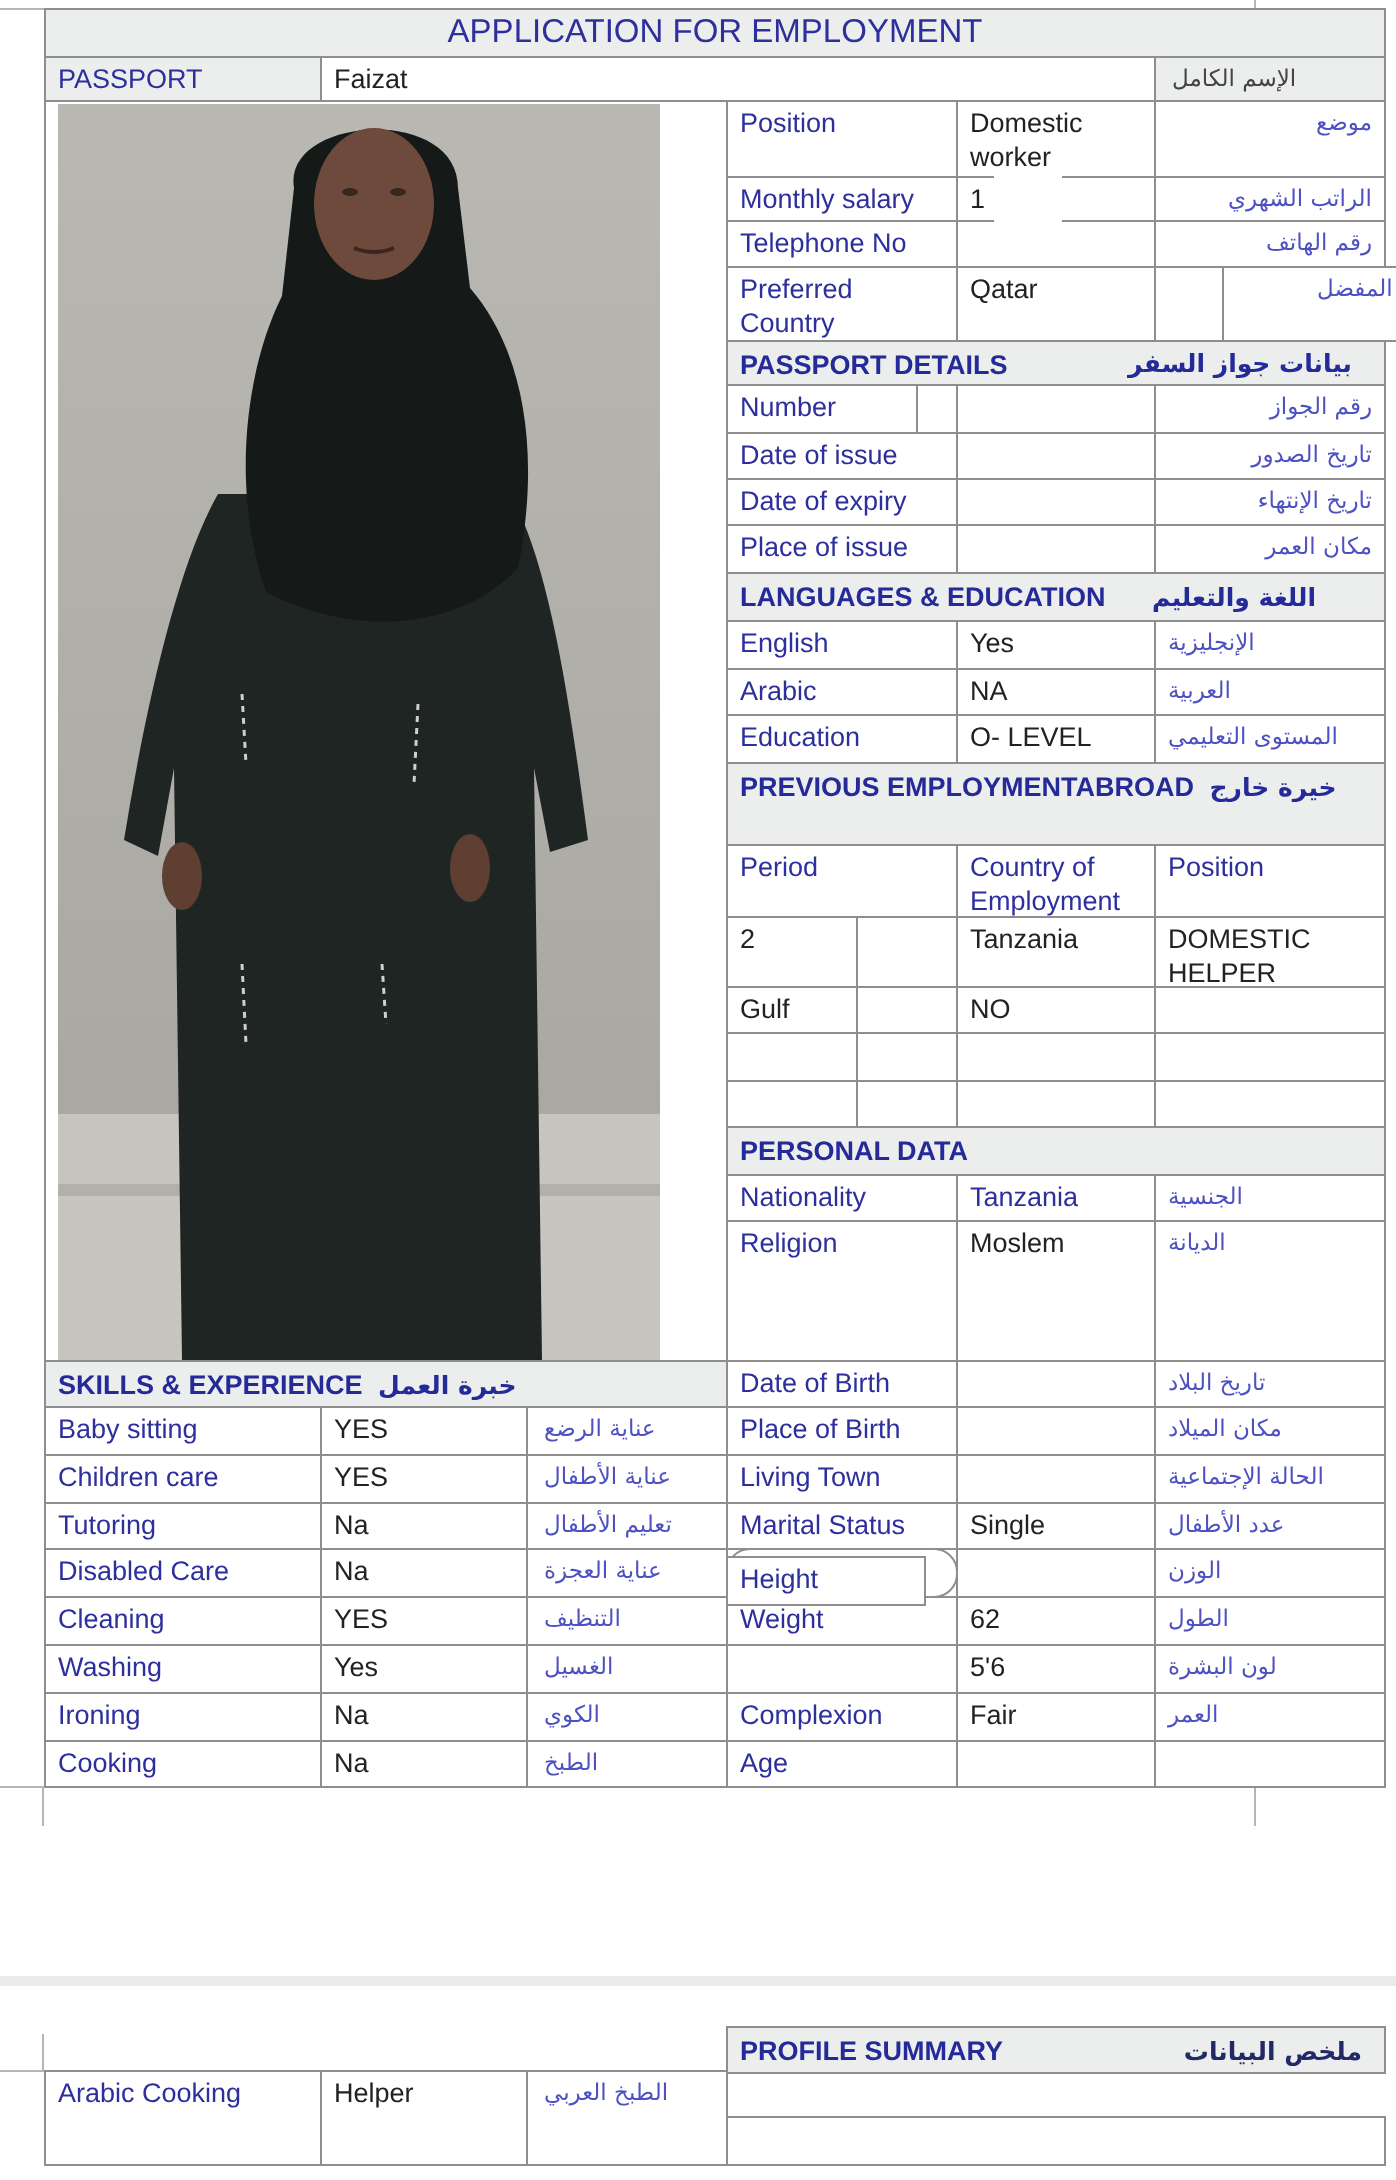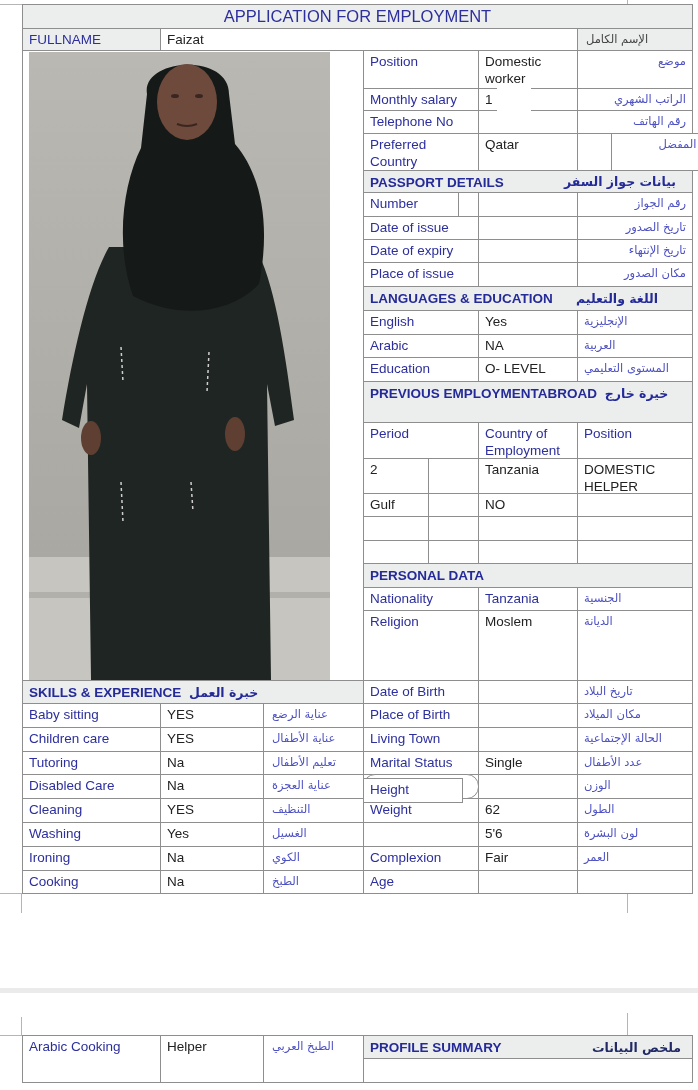--- a/index.html
+++ b/index.html
@@ -30,21 +30,21 @@
 
   <div class="mark" style="left:0;top:4px;width:22px;height:1px;"></div>
   <div class="mark" style="left:627px;top:0;width:1px;height:4px;"></div>
   <div class="mark" style="left:0;top:893px;width:22px;height:1px;"></div>
   <div class="mark" style="left:21px;top:893px;width:1px;height:20px;"></div>
   <div class="mark" style="left:627px;top:893px;width:1px;height:20px;"></div>
   <div class="mark" style="left:645px;top:893px;width:22px;height:1px;"></div>
 
   <div class="cell gray title" style="left:22px;top:4px;width:671px;height:25px;">APPLICATION FOR EMPLOYMENT</div>
 
-  <div class="cell gray lbl" style="left:22px;top:28px;width:139px;height:23px;">FULLNAME</div>
+  <div class="cell gray lbl" style="left:22px;top:28px;width:139px;height:23px;">PASSPORT</div>
   <div class="cell val" style="left:160px;top:28px;width:418px;height:23px;">Faizat</div>
   <div class="cell gray ar ar-l ar-dark" style="left:577px;top:28px;width:116px;height:23px;padding-left:8px;">الإسم الكامل</div>
 
   <div class="cell" style="left:22px;top:50px;width:342px;height:631px;padding:0;">
     <svg class="abs" style="left:6px;top:1px;" width="301" height="628" viewBox="0 0 301 628">
       <defs>
         <linearGradient id="wall" x1="0" y1="0" x2="0" y2="1">
           <stop offset="0" stop-color="#b9b8b3"></stop>
           <stop offset="0.8" stop-color="#a9a8a3"></stop>
           <stop offset="1" stop-color="#c9c8c3"></stop>
@@ -103,21 +103,21 @@
   <div class="cell lbl" style="left:363px;top:216px;width:116px;height:24px;">Date of issue</div>
   <div class="cell val" style="left:478px;top:216px;width:100px;height:24px;"></div>
   <div class="cell ar ar-r" style="left:577px;top:216px;width:116px;height:24px;">تاريخ الصدور</div>
 
   <div class="cell lbl" style="left:363px;top:239px;width:116px;height:24px;">Date of expiry</div>
   <div class="cell val" style="left:478px;top:239px;width:100px;height:24px;"></div>
   <div class="cell ar ar-r" style="left:577px;top:239px;width:116px;height:24px;">تاريخ الإنتهاء</div>
 
   <div class="cell lbl" style="left:363px;top:262px;width:116px;height:25px;">Place of issue</div>
   <div class="cell val" style="left:478px;top:262px;width:100px;height:25px;"></div>
-  <div class="cell ar ar-r" style="left:577px;top:262px;width:116px;height:25px;">مكان الصدور</div>
+  <div class="cell ar ar-r" style="left:577px;top:262px;width:116px;height:25px;">مكان العمر</div>
 
   <div class="cell gray" style="left:363px;top:286px;width:330px;height:25px;">
     <span class="hd">LANGUAGES &amp; EDUCATION</span>
     <span class="hd-ar abs" style="right:34px;top:3px;">اللغة والتعليم</span>
   </div>
 
   <div class="cell lbl" style="left:363px;top:310px;width:116px;height:25px;">English</div>
   <div class="cell val" style="left:478px;top:310px;width:100px;height:25px;">Yes</div>
   <div class="cell ar ar-l" style="left:577px;top:310px;width:116px;height:25px;">الإنجليزية</div>
 
@@ -250,18 +250,18 @@
 
 <div>
   <div class="mark" style="left:21px;top:1017px;width:1px;height:18px;"></div>
   <div class="mark" style="left:627px;top:1013px;width:1px;height:22px;"></div>
   <div class="mark" style="left:0;top:1035px;width:22px;height:1px;"></div>
 
   <div class="cell lbl" style="left:22px;top:1035px;width:139px;height:48px;">Arabic Cooking</div>
   <div class="cell val" style="left:160px;top:1035px;width:112px;height:48px;">Helper</div>
   <div class="cell ar ar-l" style="left:263px;top:1035px;width:101px;height:48px;padding-left:8px;">الطبخ العربي</div>
 
-  <div class="cell gray" style="left:363px;top:1035px;width:330px;height:24px;">
+  <div class="cell gray" style="left:363px;top:1013px;width:330px;height:24px;">
     <span class="hd">PROFILE SUMMARY</span>
     <span class="hd-ar abs" style="right:11px;top:3px;color:#222a66;">ملخص البيانات</span>
   </div>
   <div class="cell val" style="left:363px;top:1058px;width:330px;height:25px;"></div>
 </div>
 
 </body></html>

